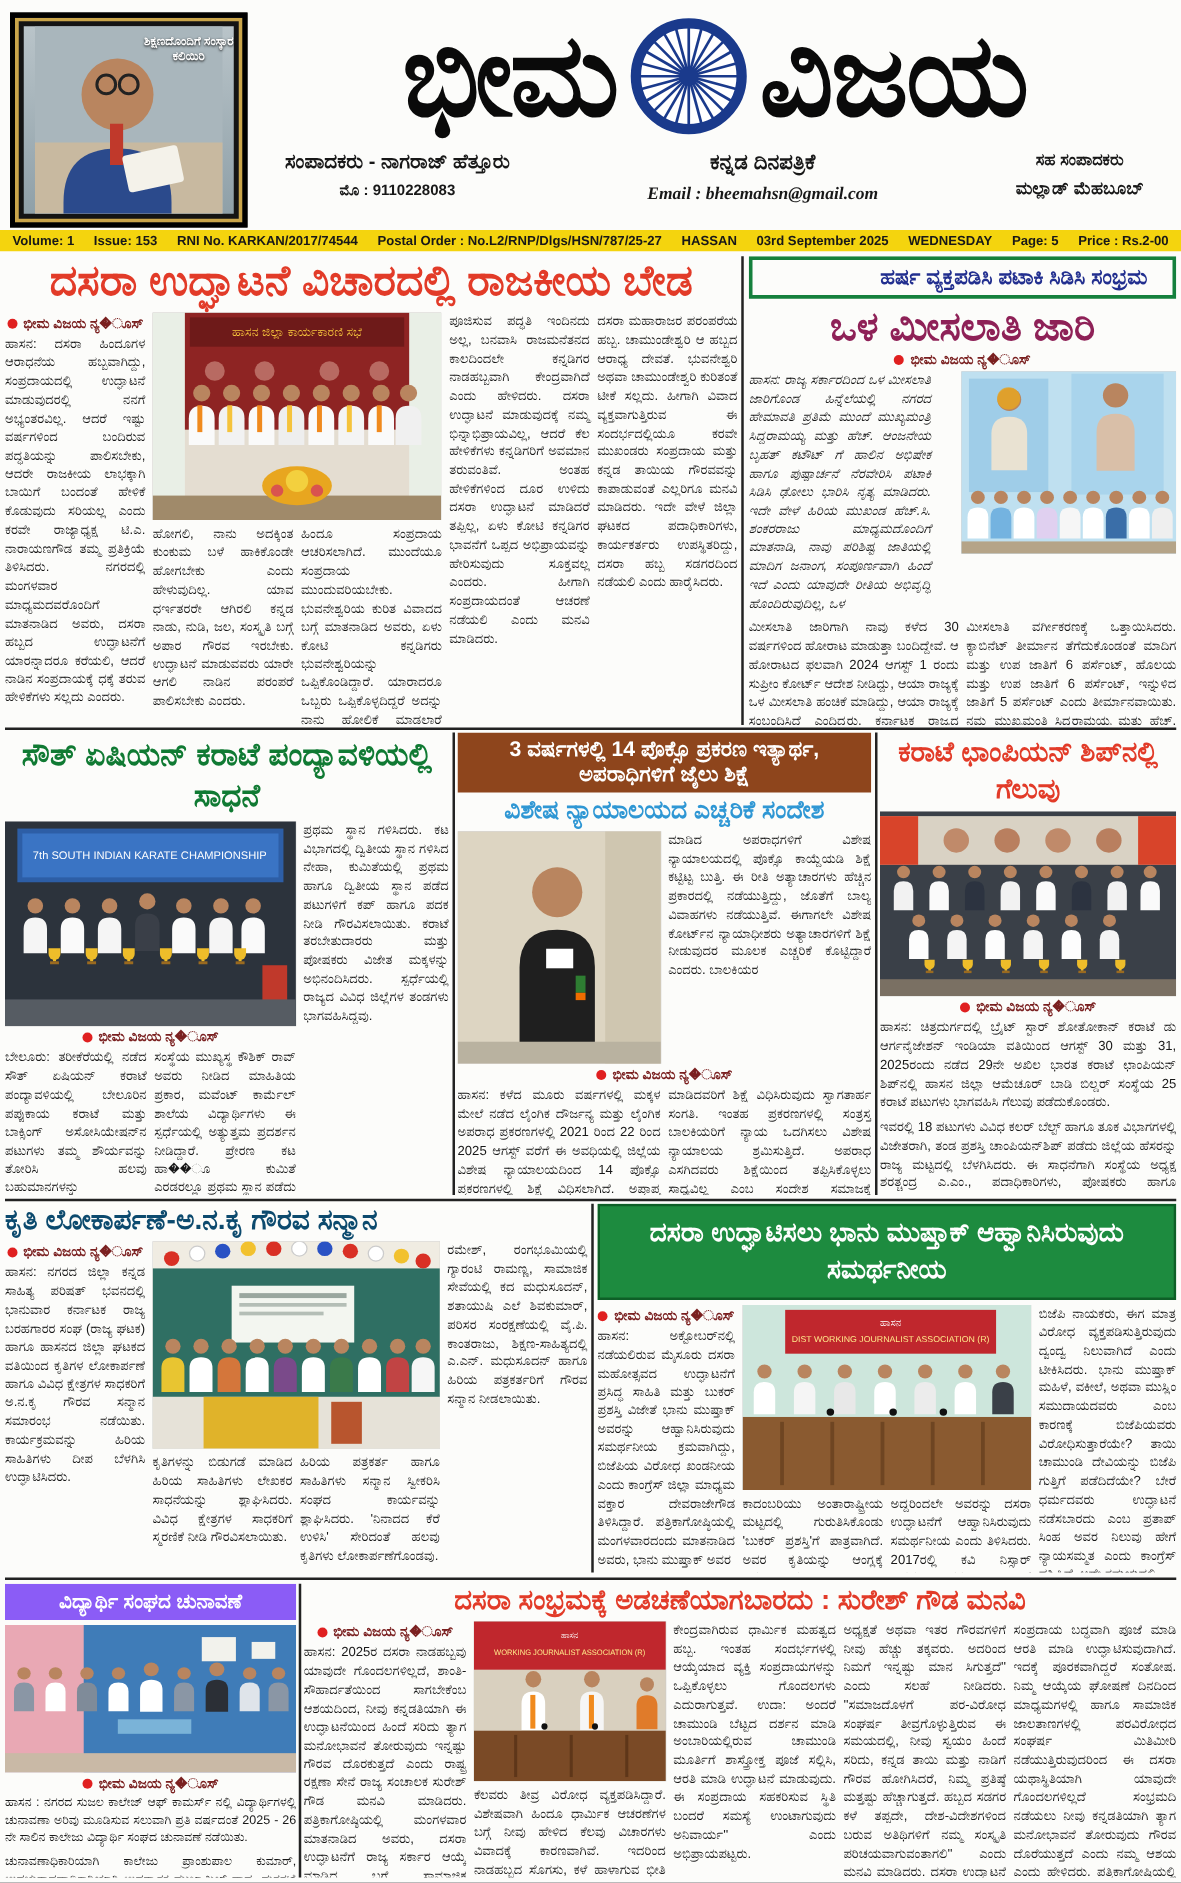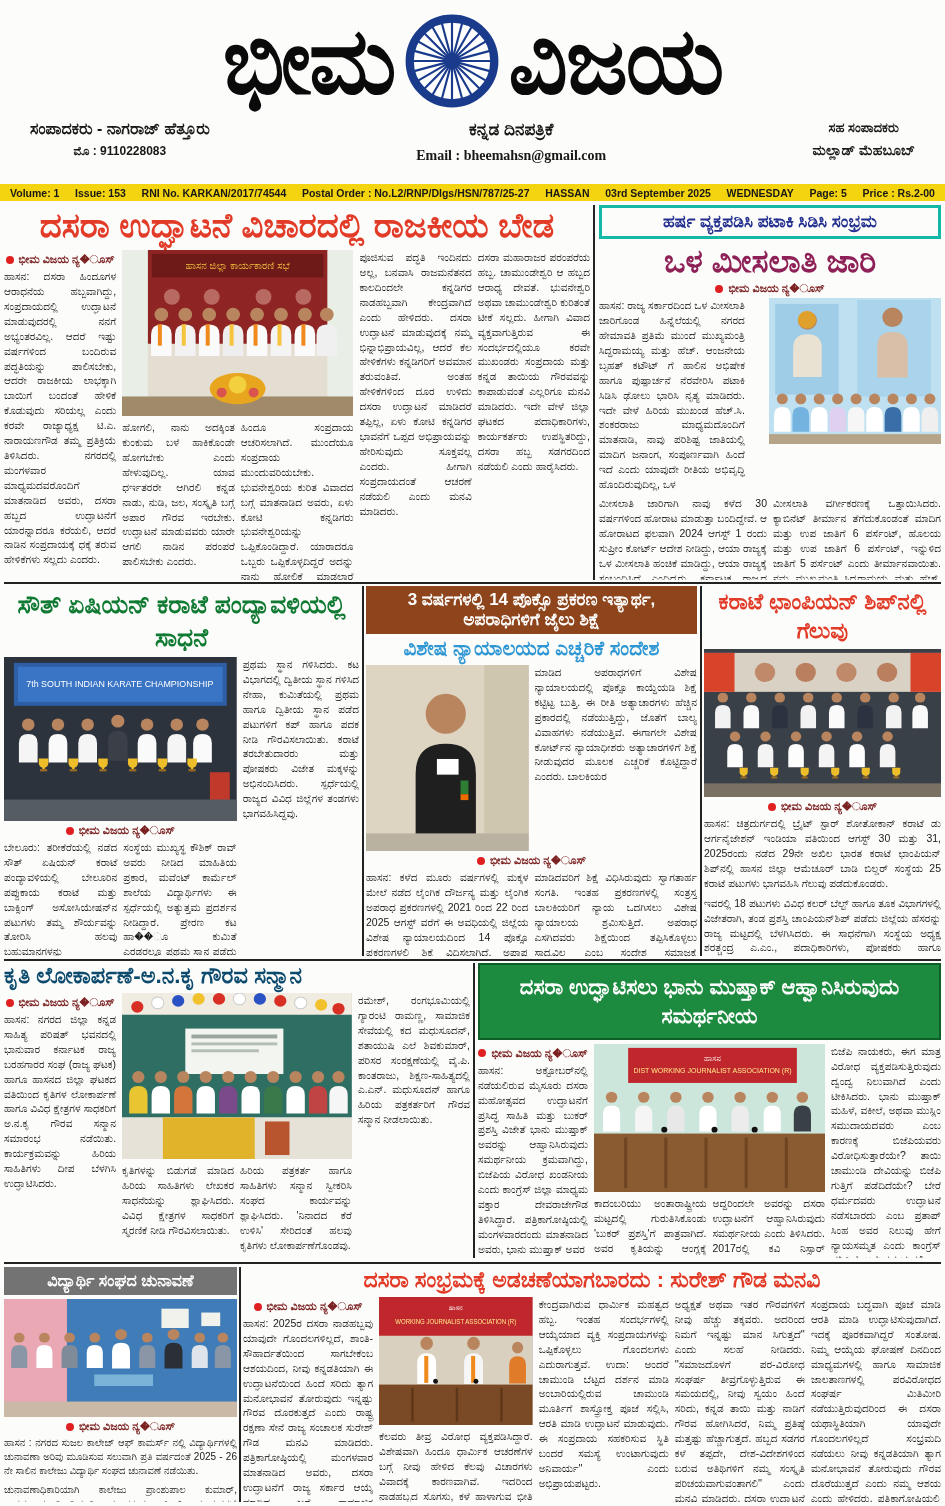--- a/index.html
+++ b/index.html
@@ -22,45 +22,45 @@
   .amb-caption{position:absolute;top:14px;right:4px;width:78px;font-size:9.5px;font-weight:bold;color:#fff;
                text-align:center;text-shadow:0 1px 2px #000;line-height:1.3;}
   .mast-right{flex:1;display:flex;flex-direction:column;align-items:center;}
   .title-row{display:flex;align-items:center;justify-content:flex-end;gap:10px;margin-top:2px;height:118px;}
   .np-title{font-size:92px;font-weight:800;color:#0a0a0a;line-height:1;letter-spacing:-2px;}
   .sub-row{display:flex;width:100%;justify-content:space-between;align-items:flex-start;padding:0 30px;box-sizing:border-box;}
   .sub-col{text-align:center;}
   .ed-label{font-size:16px;font-weight:800;}
   .ed-phone{font-size:12px;font-weight:800;margin-top:6px;}
   .daily{font-size:17px;font-weight:800;}
-  .email{font-size:14px;font-weight:700;font-family:"Liberation Serif",serif;margin-top:8px;}
+  .email{font-size:14px;font-weight:700;font-family:"Liberation Serif",serif;margin-top:8px;font-style:italic;}
   .co-ed{font-size:13px;font-weight:700;}
   .co-name{font-size:14px;font-weight:800;margin-top:6px;}
   .info-bar{position:absolute;left:0;top:184px;width:945px;height:17px;background:#f4d40e;
             display:flex;align-items:center;justify-content:space-between;padding:0 10px;box-sizing:border-box;
             font-size:10.5px;font-weight:bold;white-space:nowrap;}
   
   .hl-red-lg{color:#e23b28;font-size:34px;font-weight:800;text-align:center;margin:1px 0 5px;line-height:1.15;}
-  .kicker-blue{border:3px solid #14b8a6;color:#222f8f;font-size:17px;font-weight:800;text-align:center;
+  .kicker-blue{border:3px solid #15803d;color:#222f8f;font-size:17px;font-weight:800;text-align:right;
                padding:4px 20px;margin:0 0 5px;}
   .hl-maroon{color:#8e2157;font-size:32px;font-weight:800;text-align:center;margin:2px 0;line-height:1.1;}
   .hl-green{color:#107a33;font-size:25px;font-weight:800;text-align:center;line-height:1.3;margin:2px 0 4px;}
   .kicker-brown{background:#8e451c;color:#fff;font-size:17px;font-weight:700;text-align:center;
                 padding:4px 2px;margin:0 0 3px;}
   .hl-azure{color:#2f97d4;font-size:20px;font-weight:800;text-align:center;margin:3px 0 5px;}
   .hl-red-md{color:#e23b28;font-size:22px;font-weight:800;text-align:center;line-height:1.3;margin:2px 0 4px;}
   .hl-navy{color:#0c4a6e;font-size:22.5px;font-weight:800;text-align:left;margin:0 0 4px;}
   .green-box{background:#1d8b3f;border:2px solid #0e5f27;color:#fff;font-size:21px;font-weight:800;
              text-align:center;line-height:1.4;padding:7px 8px;margin:0 0 4px;}
-  .maroon-box{background:#737373;color:#fff;font-size:16px;font-weight:700;text-align:center;
+  .maroon-box{background:#8b5cf6;color:#fff;font-size:16px;font-weight:700;text-align:center;
               padding:5px 2px;margin:0 0 4px;}
   .hl-red-sm{color:#e23b28;font-size:22px;font-weight:800;text-align:center;margin:0 0 4px;}
   
   .a1-grid{display:grid;grid-template-columns:1fr 2.06fr 1fr 1fr;gap:6px;}
-  .a2-row1{display:grid;grid-template-columns:1fr 1.18fr;gap:24px;}
+  .a2-row1{display:grid;grid-template-columns:1fr 1.18fr;gap:24px;font-style:italic;}
   .a3-grid{display:grid;grid-template-columns:2fr 1fr;gap:6px;}
   .a4-row1{display:grid;grid-template-columns:1fr 1fr;gap:6px;}
   .a6-grid{display:grid;grid-template-columns:1fr 2.05fr 1fr;gap:6px;}
   .a7-grid{display:grid;grid-template-columns:1fr 2.1fr 1fr;gap:6px;}
   .a9-grid{display:grid;grid-template-columns:1fr 1.18fr 1fr 1fr 1fr;gap:6px;}
 </style>
 </head>
 <body>
 
 <svg width="0" height="0" style="position:absolute" aria-hidden="true">
@@ -73,20 +73,34 @@
         <path d="M1 0 h8 v4 a4 4 0 0 1 -8 0 z" fill="#eebd2a"></path>
         <rect x="4" y="6" width="2" height="3" fill="#eebd2a"></rect>
         <rect x="2" y="9" width="6" height="2" fill="#9a6a20"></rect>
       </g>
   </defs>
 </svg>
 
 <div class="page">
 
   <header class="masthead">
+    <div class="amb-frame">
+      <div class="amb-inner" style="position:absolute;inset:7px;background:linear-gradient(180deg,#b9c4c9,#8fa0a8);">
+        <svg viewBox="0 0 100 100" style="width:100%;height:100%;display:block">
+          <rect width="100" height="100" fill="#a9b6bc"></rect>
+          <rect y="62" width="100" height="38" fill="#c8b9a0"></rect>
+          <use href="#psn" transform="translate(12,14) scale(3.2)" style="color:#2b4a8c"></use>
+          <rect x="40" y="52" width="7" height="22" fill="#c0392b"></rect>
+          <rect x="48" y="66" width="30" height="20" rx="2" fill="#f4f2ea" transform="rotate(-12 63 76)"></rect>
+          <circle cx="38" cy="31" r="5" fill="none" stroke="#222" stroke-width="1.6"></circle>
+          <circle cx="50" cy="31" r="5" fill="none" stroke="#222" stroke-width="1.6"></circle>
+        </svg>
+      </div>
+      <div class="amb-caption">ಶಿಕ್ಷಣದೊಂದಿಗೆ ಸಂಸ್ಕಾರ ಕಲಿಯಿರಿ</div>
+    </div>
     <div class="mast-right">
       <div class="title-row">
         <span class="np-title">ಭೀಮ</span>
         <svg width="94" height="94" viewBox="0 0 24 24">
           <circle cx="12" cy="12" r="10.8" fill="#fff" stroke="#1a3a8c" stroke-width="2.1"></circle>
           <g stroke="#1a3a8c" stroke-width="0.55">
             <line x1="22" y1="12" x2="2" y2="12"></line>
               <line x1="21.66" y1="14.59" x2="2.34" y2="9.41"></line>
             <line x1="20.66" y1="17" x2="3.34" y2="7"></line>
               <line x1="19.07" y1="19.07" x2="4.93" y2="4.93"></line>

